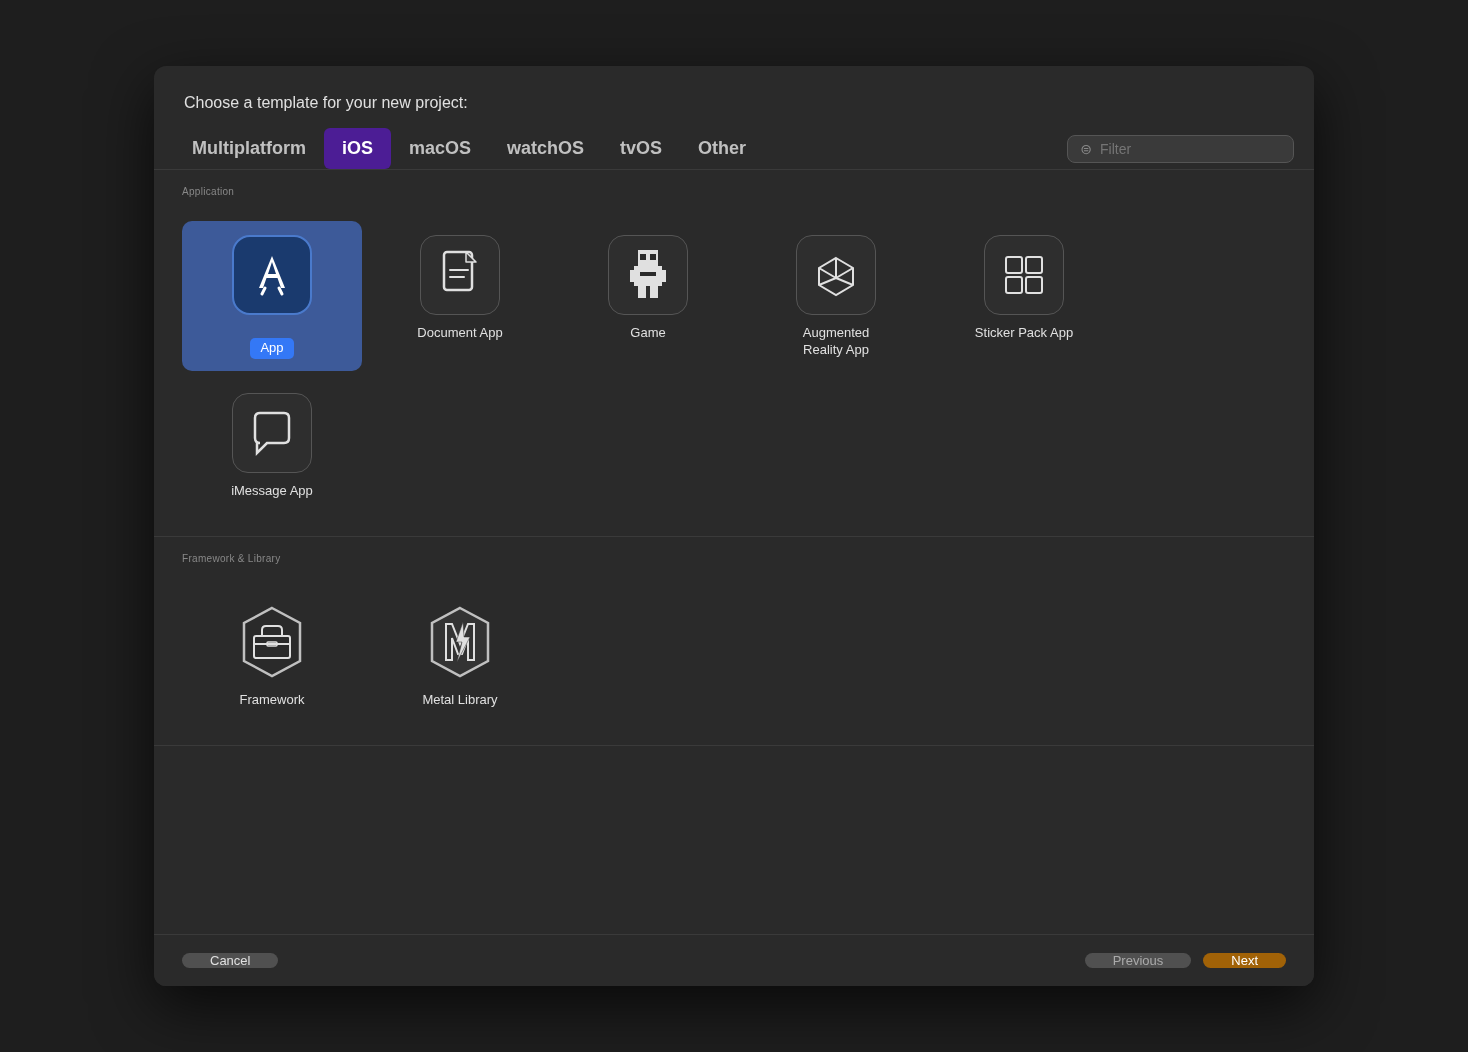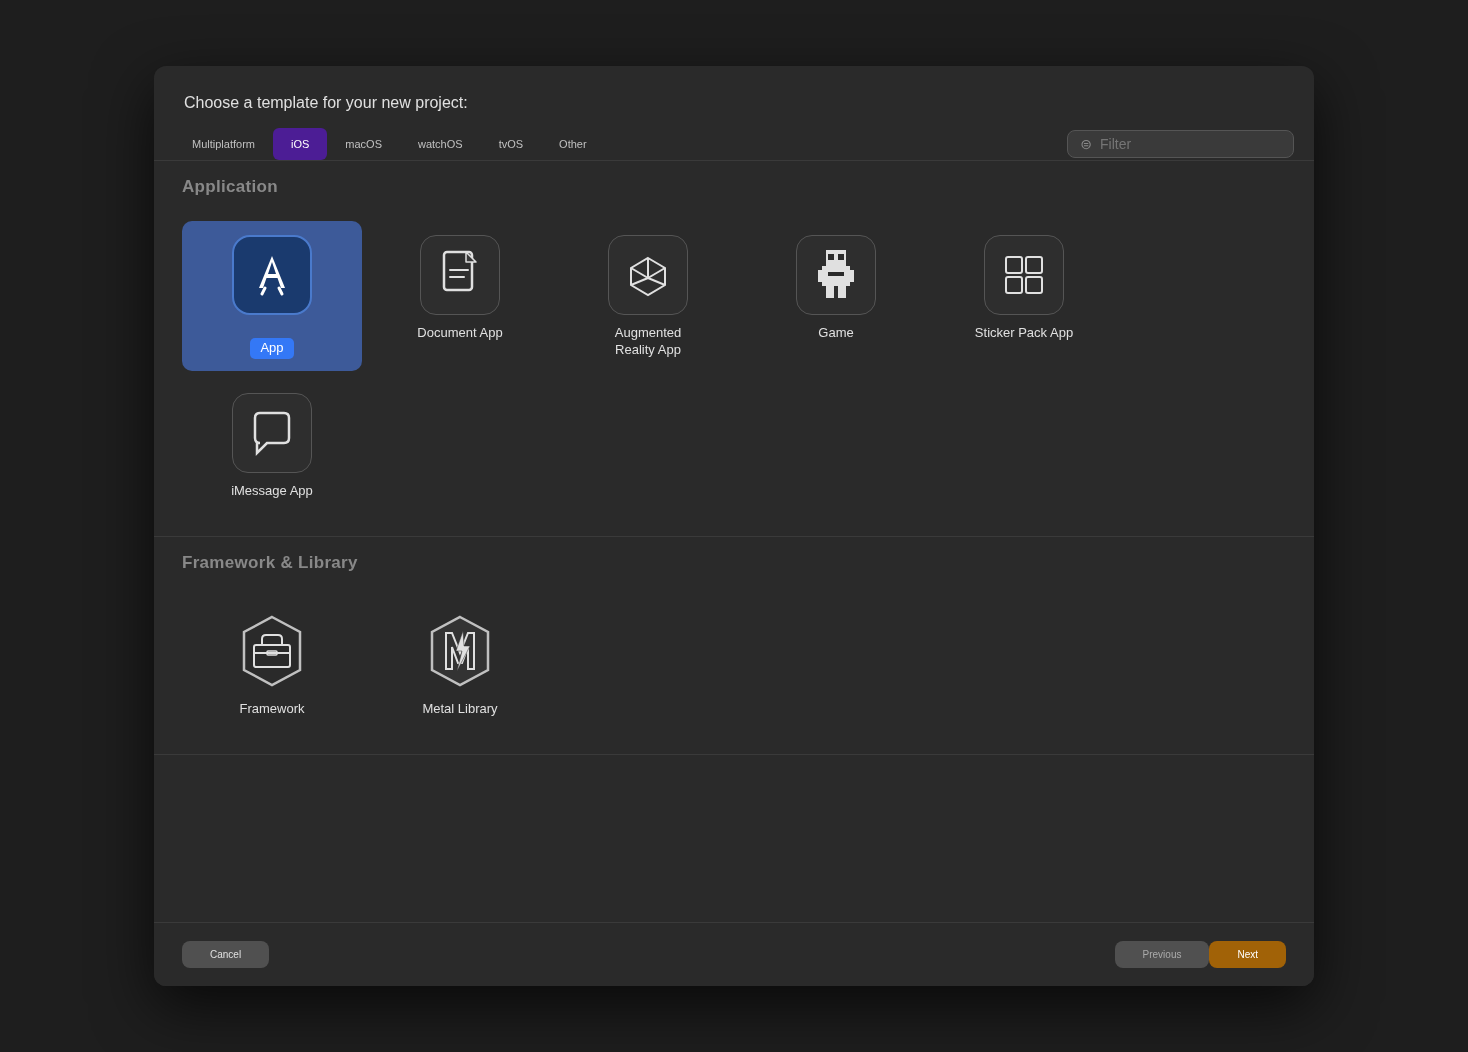--- a/index.html
+++ b/index.html
@@ -30,24 +30,25 @@
     .tabs-row {
       display: flex;
       align-items: center;
       padding: 0 20px;
       border-bottom: 1px solid #3a3a3a;
       gap: 0;
     }
     .tab-item {
       padding: 10px 18px;
       color: #c0c0c0;
-      font-size: 11px;
+      font-size: 18px;
       cursor: pointer;
       border-radius: 6px;
       user-select: none;
+      font-weight: bold;
     }
     .tab-item.active {
       background: #4c1d95;
       color: #ffffff;
       border-radius: 6px;
     }
     .filter-box {
       margin-left: auto;
       display: flex;
       align-items: center;
@@ -74,22 +75,22 @@
       flex: 1;
       overflow-y: auto;
       padding: 0;
     }
     .section {
       border-bottom: 1px solid #3a3a3a;
     }
     .section-title {
       padding: 16px 28px 8px;
       color: #888;
-      font-size: 17px;
-      font-weight: 700;
+      font-size: 10px;
+      font-weight: 400;
       letter-spacing: 0.3px;
     }
     .templates-grid {
       display: flex;
       flex-wrap: wrap;
       padding: 16px 28px 24px;
       gap: 8px;
     }
     .template-item {
       display: flex;
@@ -149,43 +150,43 @@
     }
     .dialog-footer {
       display: flex;
       align-items: center;
       justify-content: space-between;
       padding: 18px 28px;
       background: #2a2a2a;
       border-top: 1px solid #3a3a3a;
     }
     .btn {
-      padding: 8px 28px;
+      padding: 0 28px;
       border-radius: 8px;
-      font-size: 10px;
+      font-size: 13px;
       cursor: pointer;
       border: none;
       outline: none;
       font-family: inherit;
     }
     .btn-cancel {
       background: #505050;
       color: #e0e0e0;
     }
     .btn-prev {
       background: #505050;
       color: #aaa;
     }
     .btn-next {
       background: #a16207;
       color: #fff;
     }
     .footer-right {
       display: flex;
-      gap: 0;
+      gap: 12px;
     }
   </style>
 </head>
 <body>
 
 <div class="dialog">
 
   <div class="dialog-header">Choose a template for your new project:</div>
 
   <div class="tabs-row">
@@ -231,56 +232,56 @@
                 <line x1="12" y1="27" x2="26" y2="27" stroke="#e0e0e0" stroke-width="2" stroke-linecap="round"></line>
               </svg>
             </div>
           </div>
           <div class="template-label">Document App</div>
         </div>
 
         <div class="template-item">
           <div class="template-icon">
             <div class="icon-rounded">
+              <svg width="52" height="58" viewBox="0 0 52 58">
+
+                <rect x="16" y="4" width="20" height="16" fill="#e0e0e0"></rect>
+                <rect x="12" y="20" width="28" height="20" fill="#e0e0e0"></rect>
+                <rect x="8" y="24" width="8" height="12" fill="#e0e0e0"></rect>
+                <rect x="36" y="24" width="8" height="12" fill="#e0e0e0"></rect>
+                <rect x="16" y="40" width="8" height="12" fill="#e0e0e0"></rect>
+                <rect x="28" y="40" width="8" height="12" fill="#e0e0e0"></rect>
+
+                <rect x="18" y="8" width="6" height="6" fill="#2a2a2a"></rect>
+                <rect x="28" y="8" width="6" height="6" fill="#2a2a2a"></rect>
+
+                <rect x="18" y="26" width="16" height="4" fill="#2a2a2a"></rect>
+                <rect x="20" y="30" width="4" height="4" fill="#e0e0e0"></rect>
+                <rect x="28" y="30" width="4" height="4" fill="#e0e0e0"></rect>
+              </svg>
+            </div>
+          </div>
+          <div class="template-label">Game</div>
+        </div>
+
+        <div class="template-item">
+          <div class="template-icon">
+            <div class="icon-rounded">
               <svg width="50" height="50" viewBox="0 0 50 50">
 
                 <polygon points="25,8 42,18 42,35 25,45 8,35 8,18" fill="none" stroke="#e0e0e0" stroke-width="2"></polygon>
                 <line x1="25" y1="8" x2="25" y2="28" stroke="#e0e0e0" stroke-width="2"></line>
                 <line x1="8" y1="18" x2="25" y2="28" stroke="#e0e0e0" stroke-width="2"></line>
                 <line x1="42" y1="18" x2="25" y2="28" stroke="#e0e0e0" stroke-width="2"></line>
                 <line x1="42" y1="35" x2="25" y2="28" stroke="#e0e0e0" stroke-width="2"></line>
                 <line x1="8" y1="35" x2="25" y2="28" stroke="#e0e0e0" stroke-width="2"></line>
               </svg>
             </div>
           </div>
           <div class="template-label">Augmented<br>Reality App</div>
-        </div>
-
-        <div class="template-item">
-          <div class="template-icon">
-            <div class="icon-rounded">
-              <svg width="52" height="58" viewBox="0 0 52 58">
-
-                <rect x="16" y="4" width="20" height="16" fill="#e0e0e0"></rect>
-                <rect x="12" y="20" width="28" height="20" fill="#e0e0e0"></rect>
-                <rect x="8" y="24" width="8" height="12" fill="#e0e0e0"></rect>
-                <rect x="36" y="24" width="8" height="12" fill="#e0e0e0"></rect>
-                <rect x="16" y="40" width="8" height="12" fill="#e0e0e0"></rect>
-                <rect x="28" y="40" width="8" height="12" fill="#e0e0e0"></rect>
-
-                <rect x="18" y="8" width="6" height="6" fill="#2a2a2a"></rect>
-                <rect x="28" y="8" width="6" height="6" fill="#2a2a2a"></rect>
-
-                <rect x="18" y="26" width="16" height="4" fill="#2a2a2a"></rect>
-                <rect x="20" y="30" width="4" height="4" fill="#e0e0e0"></rect>
-                <rect x="28" y="30" width="4" height="4" fill="#e0e0e0"></rect>
-              </svg>
-            </div>
-          </div>
-          <div class="template-label">Game</div>
         </div>
 
         <div class="template-item">
           <div class="template-icon">
             <div class="icon-rounded">
               <svg width="50" height="50" viewBox="0 0 50 50">
 
                 <rect x="7" y="7" width="16" height="16" rx="2" fill="none" stroke="#e0e0e0" stroke-width="2"></rect>
                 <rect x="27" y="7" width="16" height="16" rx="2" fill="none" stroke="#e0e0e0" stroke-width="2"></rect>
                 <rect x="7" y="27" width="16" height="16" rx="2" fill="none" stroke="#e0e0e0" stroke-width="2"></rect>

